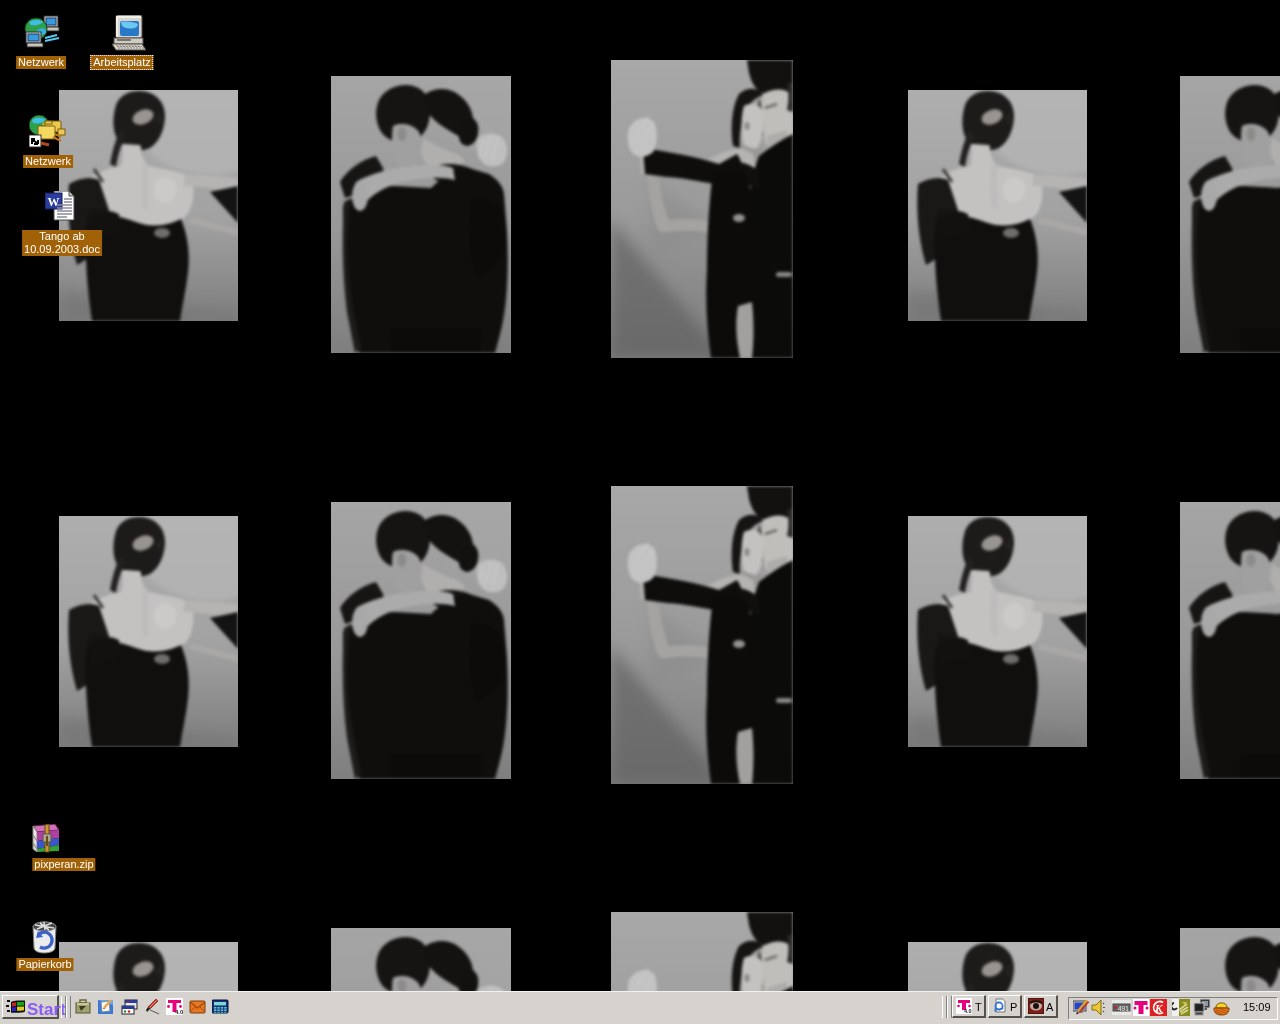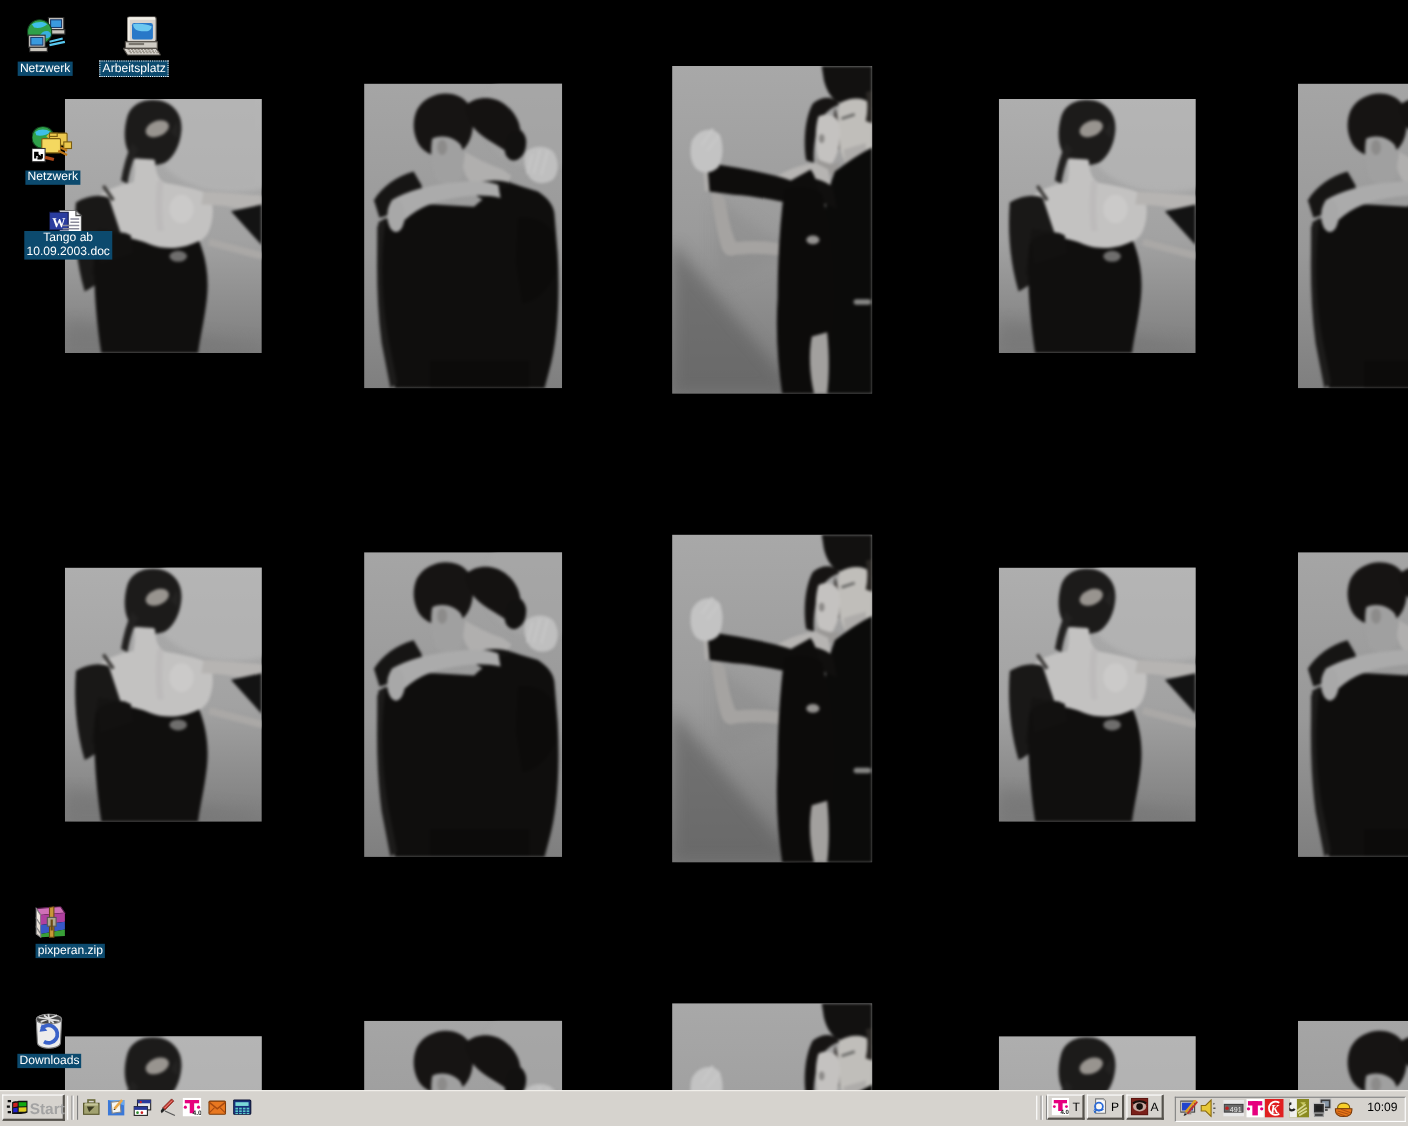--- a/index.html
+++ b/index.html
@@ -1,17 +1,17 @@
 <!DOCTYPE html>
 <html><head><meta charset="utf-8">
 <style>
 html,body{margin:0;padding:0;width:1280px;height:1024px;overflow:hidden;background:#000;font-family:"Liberation Sans",sans-serif}
 body{opacity:.999}
 .abs{position:absolute}
-.lbl{position:absolute;color:#fff;font-size:11px;line-height:13px;text-align:center;background:#0c4a6e;padding:0 2px;white-space:nowrap;transform:translateX(-50%)}
+.lbl{position:absolute;color:#fff;font-size:11px;line-height:13px;text-align:center;background:#a16207;padding:0 2px;white-space:nowrap;transform:translateX(-50%)}
 </style></head>
 <body>
 <svg class="abs" style="left:0;top:0" width="1280" height="1024">
 <defs>
 <filter id="b1" color-interpolation-filters="sRGB" x="-15%" y="-15%" width="130%" height="130%">
         <feGaussianBlur stdDeviation="1.4"></feGaussianBlur>
       </filter>
 <filter id="b2" color-interpolation-filters="sRGB" x="-20%" y="-20%" width="140%" height="140%">
         <feGaussianBlur stdDeviation="2.4"></feGaussianBlur>
       </filter>
@@ -166,54 +166,54 @@
 <path d="M12,28 l8,2" stroke="#b04818" stroke-width="3"></path>
 </svg>
 <div class="lbl" style="left:48px;top:155px">Netzwerk</div>
 <svg class="abs" style="left:45px;top:191px" width="34" height="30" viewBox="0 0 34 30">
 <path d="M9,0 L24,0 L29,5 L29,29 L9,29 Z" fill="#fff" stroke="#4a4a4a"></path>
 <path d="M24,0 L24,5 L29,5 Z" fill="#c8c8c8" stroke="#4a4a4a"></path>
 <rect x="0" y="2" width="17" height="16" fill="#2a3d9f" stroke="#141d50"></rect>
 <text x="8.5" y="15" font-size="12" font-weight="bold" fill="#fff" text-anchor="middle" font-family="Liberation Serif,serif">W</text>
 <path d="M19,8 h8 M19,11 h8 M12,14 h15 M12,17 h15 M12,20 h15 M12,23 h15 M12,26 h10" stroke="#8a8a9a" stroke-width="1.4"></path>
 </svg>
-<div class="lbl" style="left:62px;top:210px">Tango ab<br>10.09.2003.doc</div>
+<div class="lbl" style="left:62px;top:230px">Tango ab<br>10.09.2003.doc</div>
 <svg class="abs" style="left:25px;top:824px" width="38" height="29" viewBox="0 0 38 29">
 <path d="M8,2 L30,0 L34,6 L12,8 Z" fill="#d070b8" stroke="#5a2050"></path>
 <path d="M8,2 L12,8 L12,17 L8,11 Z" fill="#f0e8e0" stroke="#888"></path>
 <path d="M12,8 L34,6 L34,14 L12,17 Z" fill="#b040a0"></path>
 <path d="M8,11 L12,17 L12,25 L8,19 Z" fill="#e8e0d8" stroke="#888"></path>
 <path d="M12,17 L34,14 L34,21 L12,25 Z" fill="#3858c8"></path>
 <path d="M12,25 L34,21 L34,27 L12,28 Z" fill="#38a038"></path>
 <path d="M8,19 L12,25 L12,28 L8,25 Z" fill="#e0d8d0" stroke="#888"></path>
 <path d="M20,1 L24,0 L24,28 L20,28 Z" fill="#c89838" stroke="#6a4a10"></path>
 <rect x="18" y="10" width="8" height="8" fill="#b0a890" stroke="#555"></rect>
 <path d="M22,12 L22,22" stroke="#6a4a10" stroke-width="2"></path>
 </svg>
 <div class="lbl" style="left:64px;top:858px">pixperan.zip</div>
 <svg class="abs" style="left:30px;top:921px" width="29" height="34" viewBox="0 0 29 34">
 <path d="M3,6 C3,3 9,1 14,1 C20,1 26,3 26,6 L25,27 C25,30 20,32 14,32 C9,32 4,30 4,27 Z" fill="#ececec" stroke="#7a7a7a"></path>
 <ellipse cx="14.5" cy="5.5" rx="11.5" ry="4.5" fill="#444" stroke="#888"></ellipse>
 <path d="M5,4 L24,7 M7,8 L22,2 M10,2 L19,9 M14,1 L15,9" stroke="#ddd" stroke-width="1.6"></path>
 <path d="M8,14 a8,8 0 1 1 2,12" stroke="#3a62c8" stroke-width="3.4" fill="none"></path>
 <path d="M8,10 L6,17 L13,16 Z" fill="#3a62c8"></path>
 </svg>
-<div class="lbl" style="left:45px;top:958px">Downloads</div>
+<div class="lbl" style="left:45px;top:958px">Papierkorb</div>
 
 <div class="abs" style="left:0;top:991px;width:1280px;height:33px;background:#d6d3ce;border-top:1px solid #f4f2ee"></div>
 <div class="abs" style="left:2px;top:995px;width:54px;height:21px;background:#d6d3ce;border-top:1px solid #fff;border-left:1px solid #fff;border-right:2px solid #55524c;border-bottom:2px solid #55524c"></div>
 <svg class="abs" style="left:6px;top:998px" width="21" height="18" viewBox="0 0 21 18">
 <path d="M1,3 h3 M0,8 h3 M1,13 h3" stroke="#111" stroke-width="2.2"></path>
 <path d="M5,4 C7,2.6 9,3.4 11,2.6 L19,2.6 L19,13.4 C17,14.8 15,14 13,14.8 L5,14.8 Z" fill="#111"></path>
 <path d="M6,5 C7.5,4.2 9,4.6 10,4.2 L10,8 L6,8.6 Z" fill="#c22"></path>
 <path d="M11,4 L18,4 L18,7.6 L11,7.8 Z" fill="#1a1"></path>
 <path d="M6,9.6 L10,9 L10,12.8 C8.5,13.4 7,12.8 6,13.4 Z" fill="#22c"></path>
 <path d="M11,8.8 L18,8.6 L18,12.2 C16,13 13,12.4 11,12.8 Z" fill="#dc2"></path>
 </svg>
-<div class="abs" style="left:27px;top:1000px;font-size:14px;font-weight:bold;color:#a3a3a3">Start</div>
+<div class="abs" style="left:27px;top:1000px;font-size:17px;font-weight:bold;color:#8b5cf6">Start</div>
 <div class="abs" style="left:61px;top:996px;width:3px;height:22px;border-left:1px solid #fff;border-right:1px solid #808080"></div>
 <div class="abs" style="left:66px;top:996px;width:3px;height:22px;border-left:1px solid #fff;border-right:1px solid #808080"></div>
 <svg class="abs" style="left:75px;top:999px" width="16" height="16" viewBox="0 0 16 16">
 <rect x="5" y="1" width="6" height="3" fill="none" stroke="#6a6a3a" stroke-width="1.5"></rect>
 <rect x="1" y="4" width="14" height="10" fill="#a2a270" stroke="#55552a"></rect>
 <path d="M2,5 h12" stroke="#c6c69a" stroke-width="2"></path>
 <path d="M4,7 L11,7 L6,12 Z" fill="#3a3a20"></path>
 </svg>
 <svg class="abs" style="left:98px;top:999px" width="16" height="16" viewBox="0 0 16 16">
 <rect x="0" y="1" width="15" height="14" fill="#3a78d8"></rect>
@@ -342,13 +342,13 @@
 <rect x="10" y="10" width="4" height="2" fill="#555"></rect>
 <rect x="1" y="5" width="10" height="9" fill="#2e2e2e" stroke="#c8c8c8"></rect>
 <rect x="3" y="7" width="6" height="5" fill="#202020"></rect>
 <rect x="2" y="14" width="8" height="3" fill="#444" stroke="#999"></rect>
 </svg>
 <svg class="abs" style="left:1213px;top:999px" width="17" height="17" viewBox="0 0 17 17">
 <path d="M3,8 C3,2.5 14,2.5 14,8 L14,9 L3,9 Z" fill="#f8d028" stroke="#7a5a08"></path>
 <path d="M1,9 L16,9 L16,10 C16,14 13,16 8.5,16 C4,16 1,14 1,10 Z" fill="#e87818" stroke="#7a3a08"></path>
 <path d="M3,11 l10,3 M2,12.5 l8,3 M6,9.5 l9,3" stroke="#b05010" stroke-width="1"></path>
 </svg>
-<div class="abs" style="left:1243px;top:1001px;font-size:11px;color:#000">10:09</div>
+<div class="abs" style="left:1243px;top:1001px;font-size:11px;color:#000">15:09</div>
 
 </body></html>

